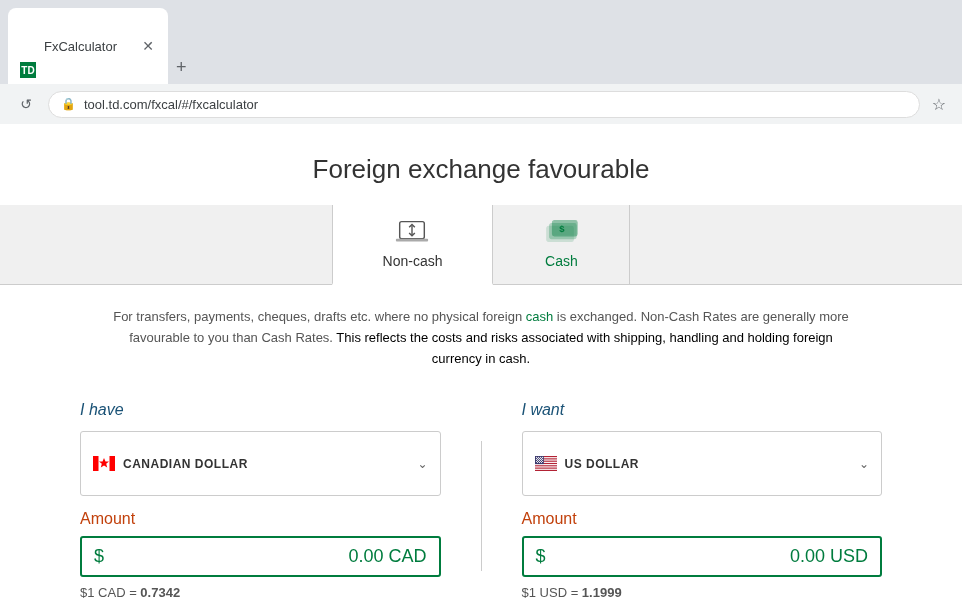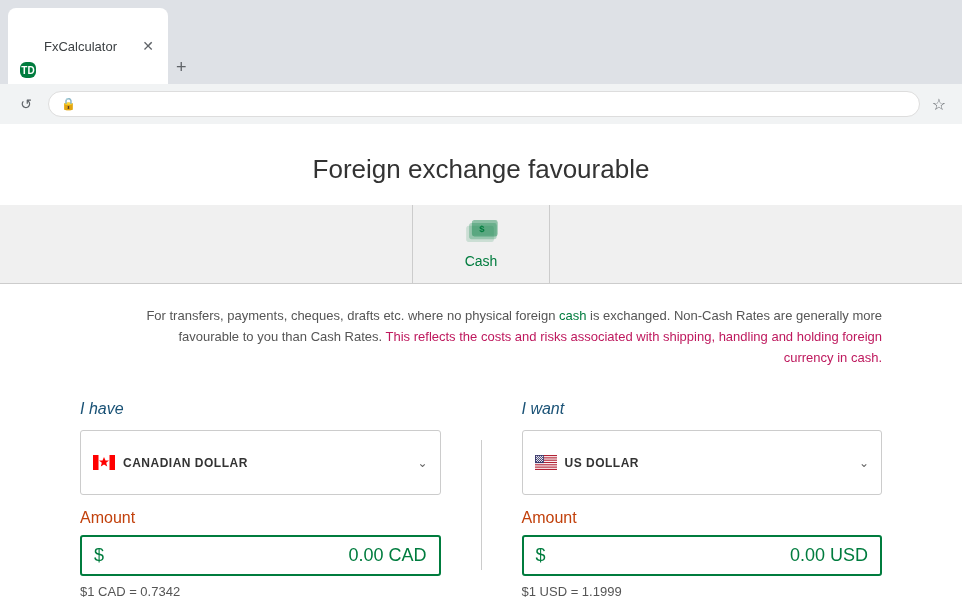--- a/index.html
+++ b/index.html
@@ -26,21 +26,21 @@
       color: #3c4043;
       gap: 8px;
       min-width: 160px;
       max-width: 200px;
       position: relative;
     }
     .tab-icon {
       width: 16px;
       height: 16px;
       background: #007c3e;
-      border-radius: 6px;
+      border-radius: 0;
       display: flex;
       align-items: center;
       justify-content: center;
       flex-shrink: 0;
       margin-top: 48px;
     }
     .tab-icon span { color: white; font-size: 10px; font-weight: bold; }
     .tab-title { flex: 1; font-size: 13px; }
     .tab-close {
       cursor: pointer;
@@ -155,28 +155,28 @@
     .tab-icon-img {
       width: 36px;
       height: 28px;
       display: flex;
       align-items: center;
       justify-content: center;
     }
 
     
     .description {
-      text-align: right;
+      text-align: center;
       padding: 22px 80px;
       font-size: 13px;
       color: #555;
       line-height: 1.6;
     }
     .description a, .description .highlight { color: #007c3e; text-decoration: none; }
-    .description .highlight-orange { color: #be185d; }
+    .description .highlight-orange { color: #000000; }
 
     
     .calc-form {
       display: flex;
       padding: 10px 40px;
       gap: 0;
       align-items: center;
     }
     .calc-side {
       flex: 1;
@@ -241,21 +241,21 @@
       flex: 1;
       text-align: right;
       color: #007c3e;
       font-size: 18px;
     }
 
     .rate-text {
       font-size: 13px;
       color: #555;
     }
-    .rate-text strong { font-weight: normal; }
+    .rate-text strong { font-weight: bold; }
 
     
     .flag-ca { display: inline-block; width: 22px; height: 15px; }
     .flag-us { display: inline-block; width: 22px; height: 15px; }
   </style>
 </head>
 <body>
 
 <div class="browser-chrome">
   <div class="tab-bar">
@@ -266,29 +266,43 @@
       <span class="tab-title">FxCalculator</span>
       <span class="tab-close">✕</span>
     </div>
     <button class="new-tab-btn">+</button>
   </div>
 
   <div class="address-bar-row">
     <button class="nav-btn">↺</button>
     <div class="address-bar">
       <span class="lock-icon">🔒</span>
+      <span class="url-text">tool.td.com/fxcal/#/fxcalculator</span>
     </div>
     <button class="star-btn">☆</button>
   </div>
 </div>
 
 <div class="page-content">
   <h1 class="page-title">Foreign exchange favourable</h1>
 
   <div class="calc-tabs">
+    <div class="calc-tab active">
+
+      <div class="tab-icon-img">
+        <svg width="38" height="28" viewBox="0 0 38 28" fill="none">
+          <rect x="6" y="2" width="26" height="18" rx="2" stroke="#555" stroke-width="1.5" fill="white"></rect>
+          <rect x="2" y="20" width="34" height="3" rx="1" fill="#aaa"></rect>
+          <line x1="19" y1="6" x2="19" y2="16" stroke="#555" stroke-width="1.5"></line>
+          <polyline points="16,8 19,5 22,8" fill="none" stroke="#555" stroke-width="1.5"></polyline>
+          <polyline points="16,14 19,17 22,14" fill="none" stroke="#555" stroke-width="1.5"></polyline>
+        </svg>
+      </div>
+      <span>Non-cash</span>
+    </div>
     <div class="calc-tab cash-active">
 
       <div class="tab-icon-img">
         <svg width="38" height="30" viewBox="0 0 38 30" fill="none">
           <rect x="4" y="8" width="28" height="16" rx="2" fill="#007c3e" opacity="0.15" stroke="#007c3e" stroke-width="1.2"></rect>
           <rect x="7" y="5" width="28" height="16" rx="2" fill="#007c3e" opacity="0.25" stroke="#007c3e" stroke-width="1.2"></rect>
           <rect x="10" y="2" width="26" height="16" rx="2" fill="#007c3e" opacity="0.4" stroke="#007c3e" stroke-width="1.2"></rect>
           <text x="20" y="14" text-anchor="middle" font-size="10" font-weight="bold" fill="#007c3e">$</text>
         </svg>
       </div>

